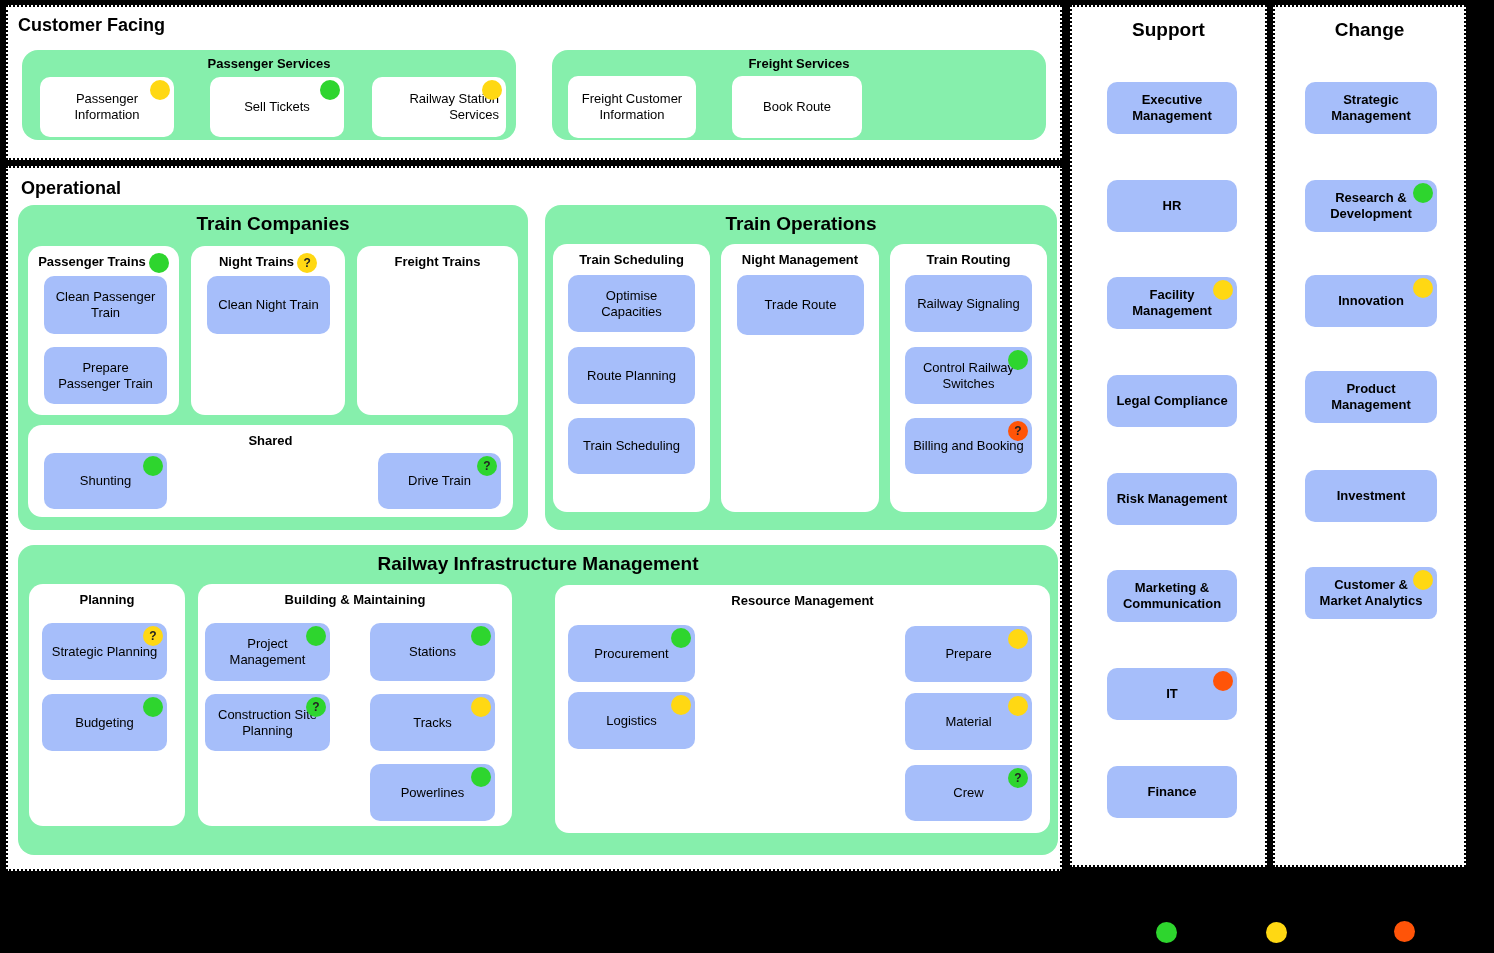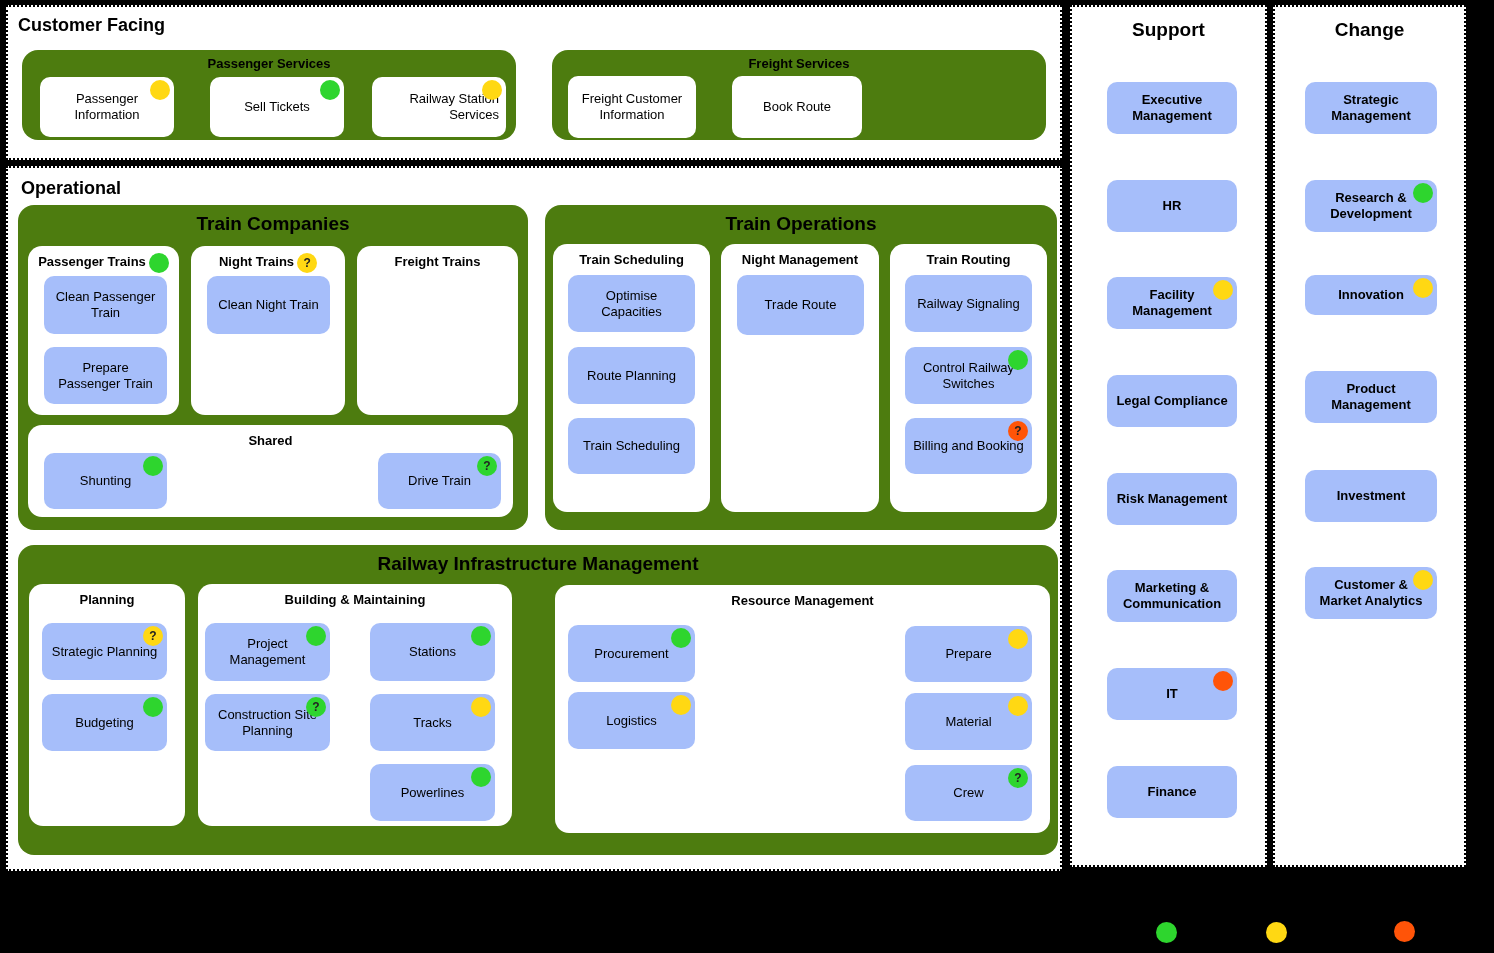--- a/index.html
+++ b/index.html
@@ -3,21 +3,21 @@
 <meta charset="utf-8">
 <style>
   html,body{margin:0;padding:0;}
   body{
     width:1494px;height:953px;background:#000;position:relative;
     font-family:"Liberation Sans",sans-serif;color:#000;overflow:hidden;
   }
   .panel{position:absolute;background:#fff;border:2px dotted #000;box-sizing:content-box;}
   .ptitle{position:absolute;font-weight:bold;font-size:18px;white-space:nowrap;}
   .coltitle{position:absolute;left:0;right:0;text-align:center;font-weight:bold;font-size:19px;}
-  .bgroup{position:absolute;background:#4d7c0f;border-radius:16px;}
+  .bgroup{position:absolute;background:#86efac;border-radius:16px;}
   .wgroup{position:absolute;background:#fff;border-radius:14px;}
   .gtitle{position:absolute;left:0;right:0;top:6px;text-align:center;font-weight:bold;font-size:13px;line-height:20px;}
   .btitle{position:absolute;left:0;right:0;top:8px;text-align:center;font-weight:bold;font-size:19px;}
   .card{position:absolute;border-radius:10px;display:flex;align-items:center;justify-content:center;
         text-align:center;font-size:13px;line-height:16px;padding:2px 7px;box-sizing:border-box;}
   .wcard{background:#fff;}
   .bcard{background:#a6befa;}
   .boldcard{font-weight:bold;}
   .dot{position:absolute;width:20px;height:20px;border-radius:50%;top:3px;right:4px;
        display:flex;align-items:center;justify-content:center;
@@ -242,31 +242,31 @@
 
 <div class="panel" style="left:1273px;top:5px;width:189px;height:858px;">
   <div class="coltitle" style="top:12px;">Change</div>
   <div class="card bcard boldcard" style="left:30px;top:75px;width:132px;height:52px;">
     <span>Strategic Management</span>
   </div>
   <div class="card bcard boldcard" style="left:30px;top:173px;width:132px;height:52px;">
     <span>Research &amp; Development</span>
     <span class="dot green"></span>
   </div>
-  <div class="card bcard boldcard" style="left:30px;top:268px;width:132px;height:40px;">
+  <div class="card bcard boldcard" style="left:30px;top:268px;width:132px;height:52px;">
     <span>Innovation</span>
     <span class="dot yellow"></span>
   </div>
   <div class="card bcard boldcard" style="left:30px;top:364px;width:132px;height:52px;">
     <span>Product Management</span>
   </div>
   <div class="card bcard boldcard" style="left:30px;top:463px;width:132px;height:52px;">
     <span>Investment</span>
   </div>
-  <div class="card bcard boldcard" style="left:30px;top:560px;width:132px;height:52px;">
+  <div class="card bcard boldcard" style="left:30px;top:560px;width:132px;height:52px;border-radius:8px;">
     <span>Customer &amp; Market Analytics</span>
     <span class="dot yellow"></span>
   </div>
 </div>
 
 <div>
   <span class="legend-dot green" style="left:1156px;top:922px;"></span>
   <span class="legend-dot yellow" style="left:1266px;top:922px;"></span>
   <span class="legend-dot orange" style="left:1394px;top:921px;"></span>
 </div>

